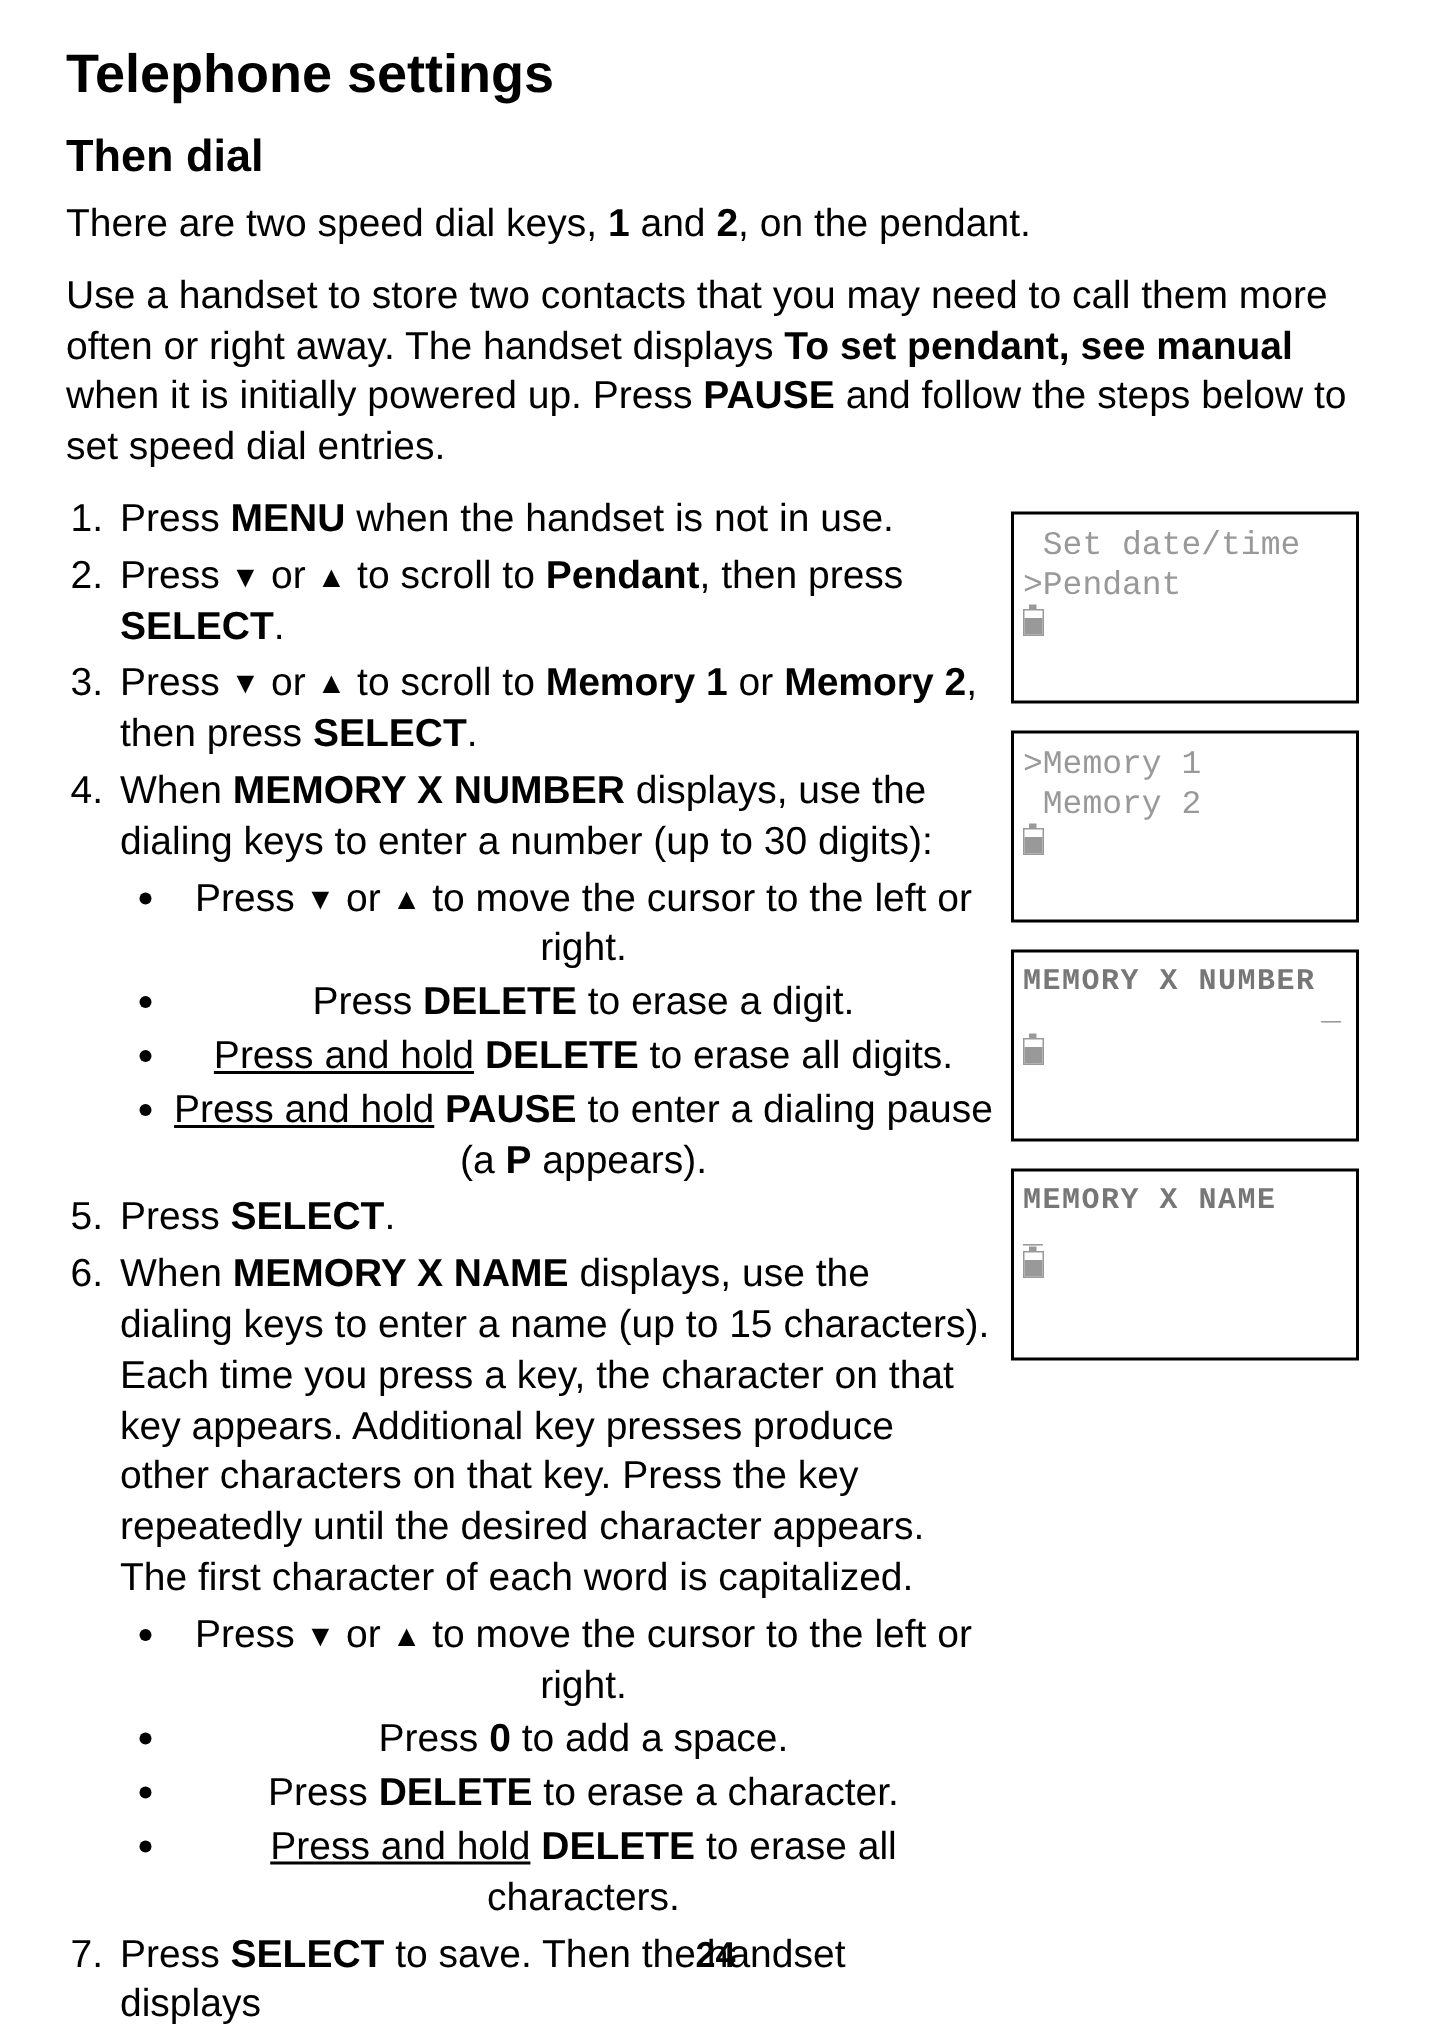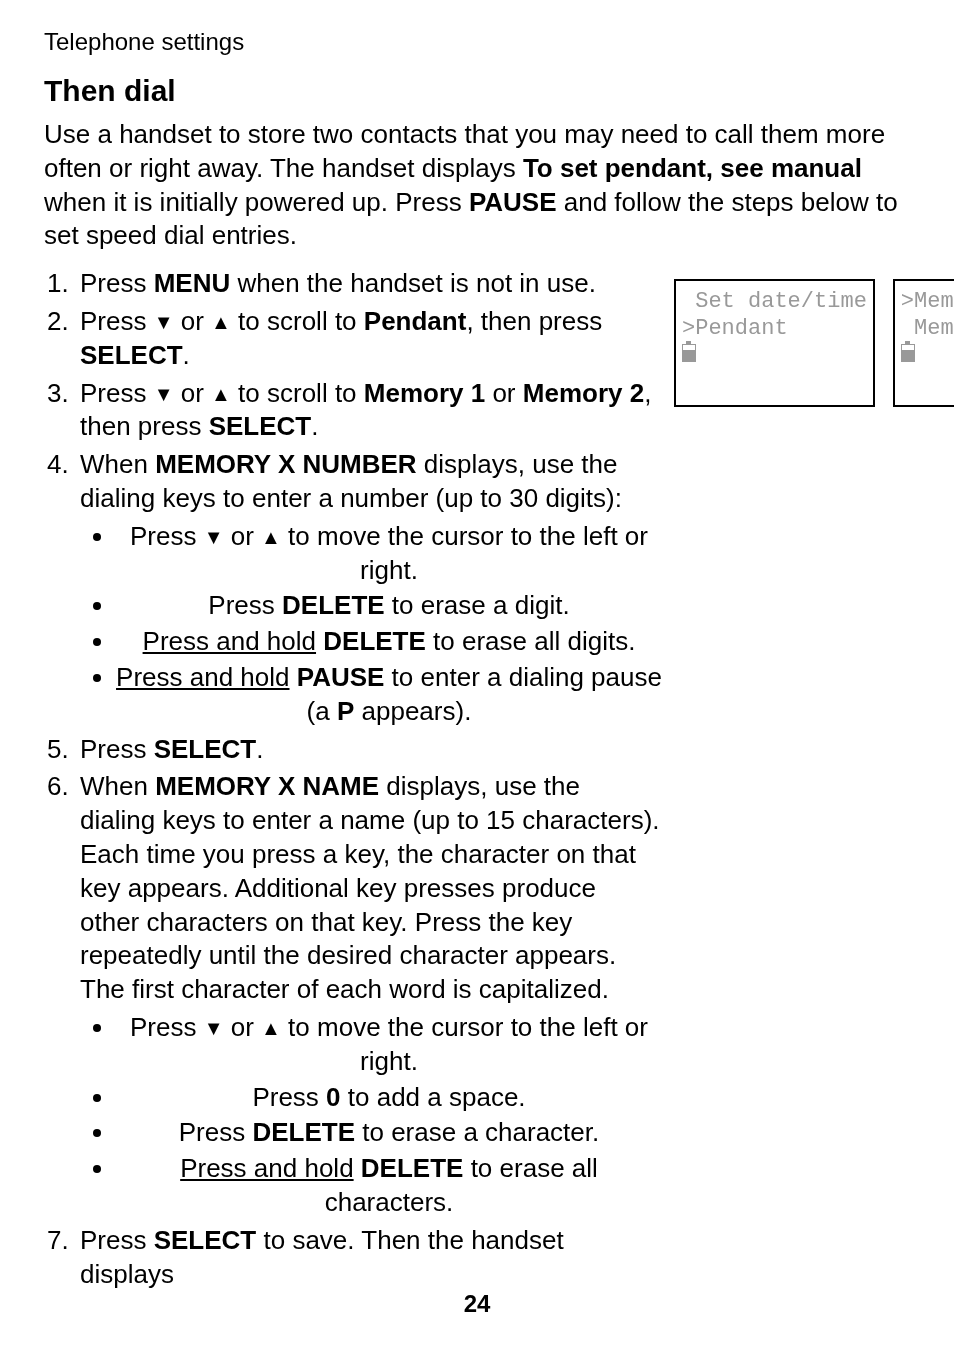--- a/index.html
+++ b/index.html
@@ -9,22 +9,22 @@
     height: 1354px;
     background: #fff;
     font-family: Arial, Helvetica, sans-serif;
     color: #000;
     position: relative;
   }
   .page {
     padding: 28px 44px 0 44px;
   }
   h1 {
-    font-size: 24px;
-    font-weight: normal;
+    font-size: 36px;
+    font-weight: bold;
     margin: 0 0 18px 0;
   }
   h2 {
     font-size: 30px;
     font-weight: bold;
     margin: 0 0 10px 0;
   }
   p.body {
     font-size: 26px;
     margin: 0 0 14px 0;
@@ -34,20 +34,21 @@
   .main-cols {
     display: flex;
     gap: 12px;
     align-items: flex-start;
   }
   .text-col { flex: 1; }
   .screens-col {
     width: 236px;
     padding-top: 12px;
     display: flex;
+    flex-direction: column;
     gap: 18px;
   }
   ol.steps {
     list-style: decimal;
     margin: 0;
     padding-left: 32px;
     font-size: 26px;
   }
   ol.steps > li {
     margin-bottom: 4px;
@@ -128,20 +129,23 @@
   }
 </style>
 </head>
 <body>
 
 <div class="page">
   <h1>Telephone settings</h1>
 
   <h2>Then dial</h2>
 
+  <p class="body">
+    <span>There are two speed dial keys, </span><span class="b">1</span><span> and </span><span class="b">2</span><span>, on the pendant.</span>
+  </p>
 
   <p class="body">
     <span>Use a handset to store two contacts that you may need to call them more often or right away. The handset displays </span><span class="b">To set pendant, see manual</span><span> when it is initially powered up. Press </span><span class="b">PAUSE</span><span> and follow the steps below to set speed dial entries.</span>
   </p>
 
 
   <div class="main-cols">
     <div class="text-col">
       <ol class="steps">
         <li>

